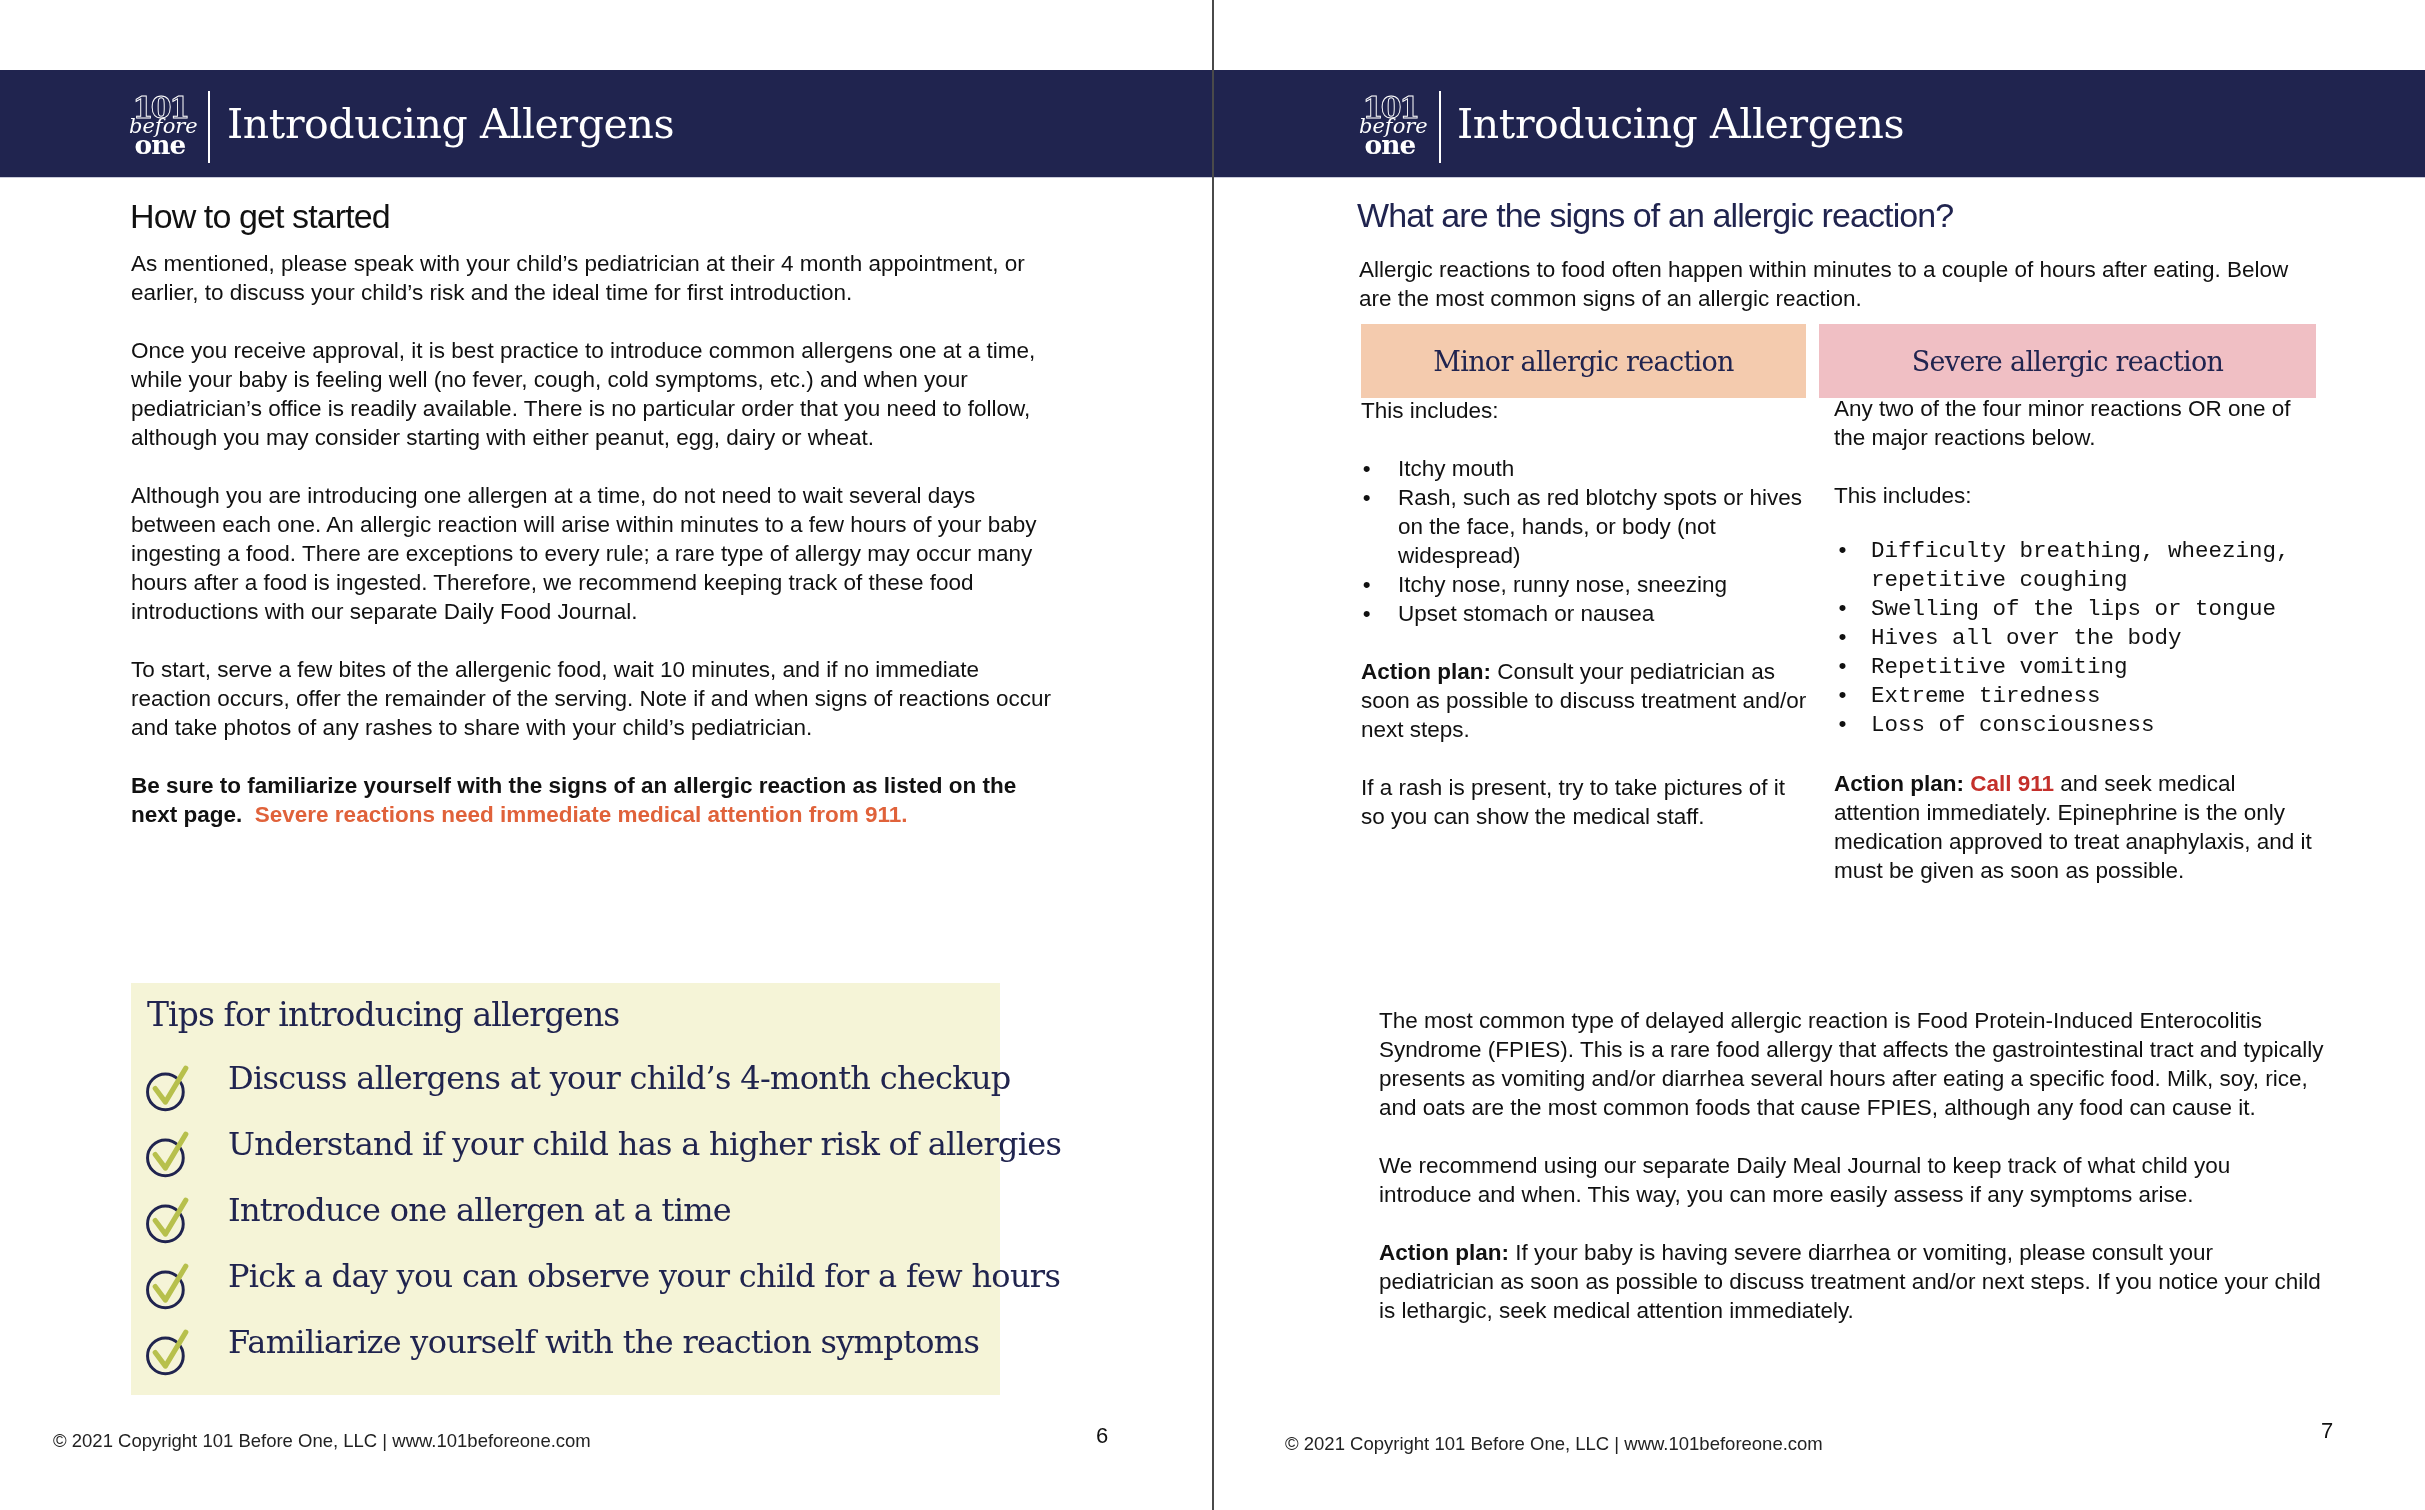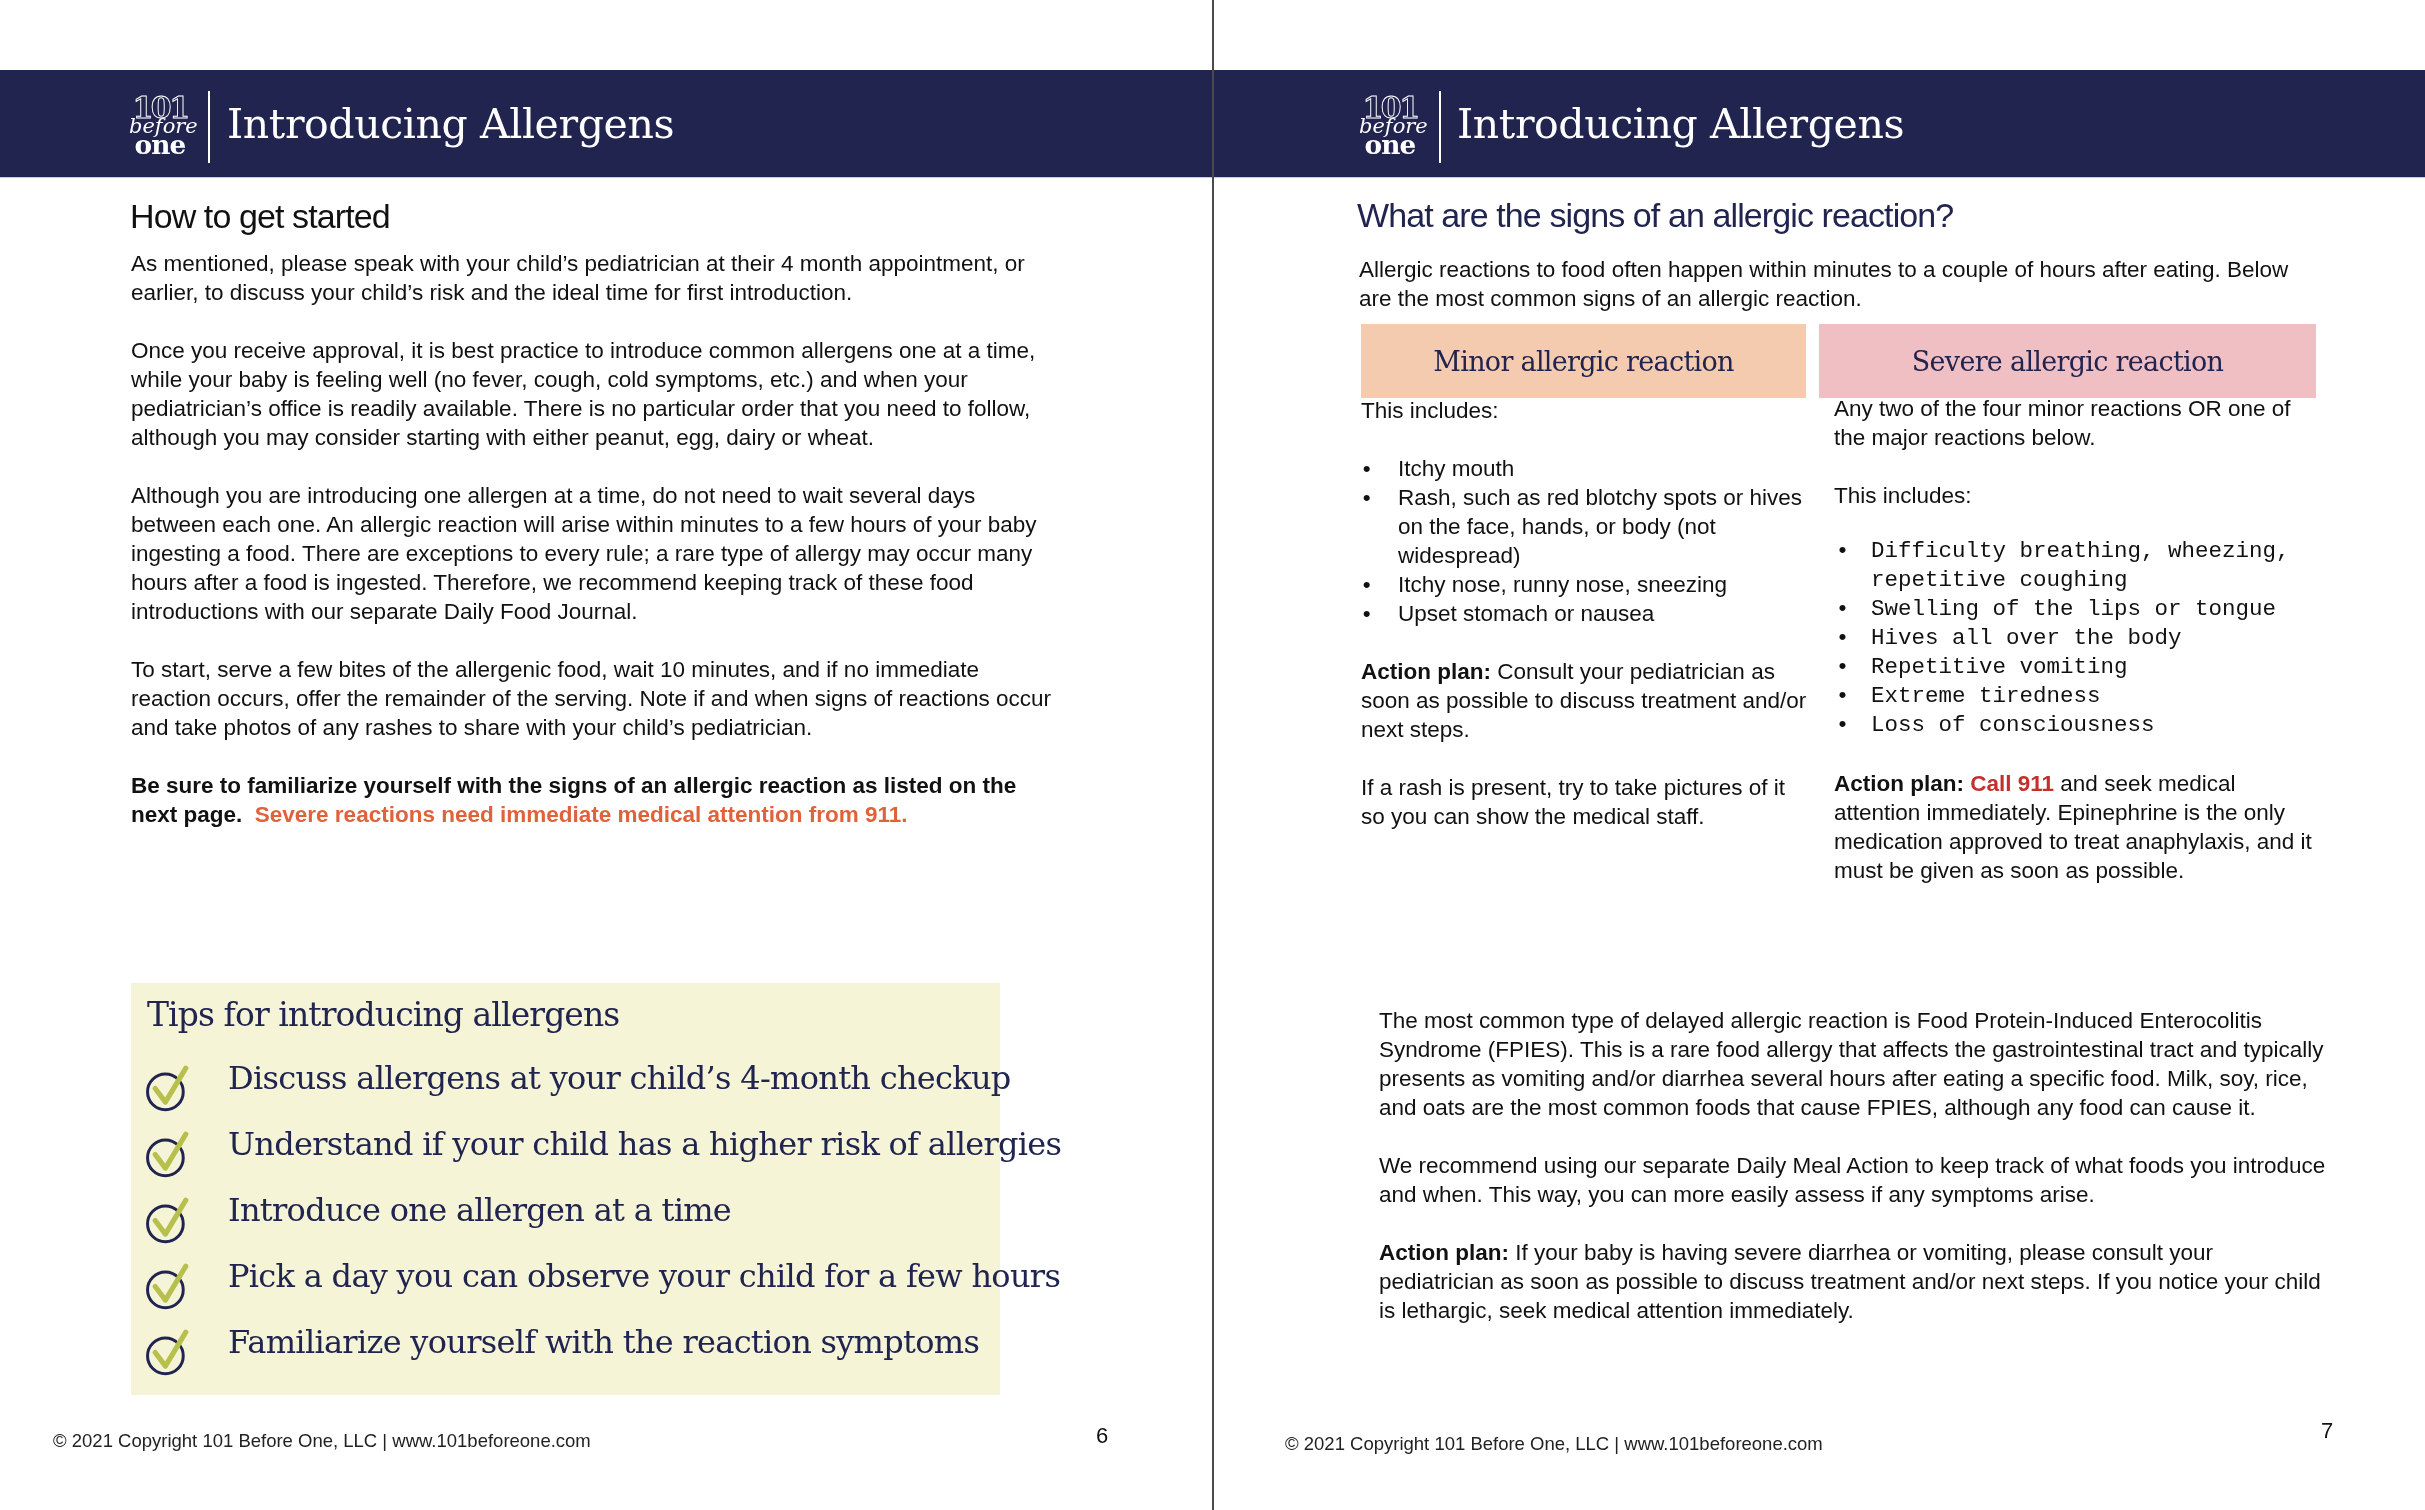--- a/index.html
+++ b/index.html
@@ -146,20 +146,20 @@
       <li>Hives all over the body</li>
       <li>Repetitive vomiting</li>
       <li>Extreme tiredness</li>
       <li>Loss of consciousness</li>
     </ul>
     <p style="margin-top:29px;"><span class="bold">Action plan:</span> <span class="accent-red">Call 911</span><span> and seek medical attention immediately. Epinephrine is the only medication approved to treat anaphylaxis, and it must be given as soon as possible.</span></p>
   </div>
 
   <div class="body-text" style="left:165px; top:1006px; width:948px;">
     <p>The most common type of delayed allergic reaction is Food Protein-Induced Enterocolitis Syndrome (FPIES). This is a rare food allergy that affects the gastrointestinal tract and typically presents as vomiting and/or diarrhea several hours after eating a specific food. Milk, soy, rice, and oats are the most common foods that cause FPIES, although any food can cause it.</p>
-    <p>We recommend using our separate Daily Meal Action to keep track of what foods you introduce and when. This way, you can more easily assess if any symptoms arise.</p>
+    <p>We recommend using our separate Daily Meal Journal to keep track of what child you introduce and when. This way, you can more easily assess if any symptoms arise.</p>
     <p><span class="bold">Action plan:</span><span> If your baby is having severe diarrhea or vomiting, please consult your pediatrician as soon as possible to discuss treatment and/or next steps. If you notice your child is lethargic, seek medical attention immediately.</span></p>
   </div>
 
   <div class="footer" style="left:71px; top:1433px;">© 2021 Copyright 101 Before One, LLC |  www.101beforeone.com</div>
   <div class="page-num" style="left:1107px; top:1418px;">7</div>
 </div>
 
 
 </body></html>

